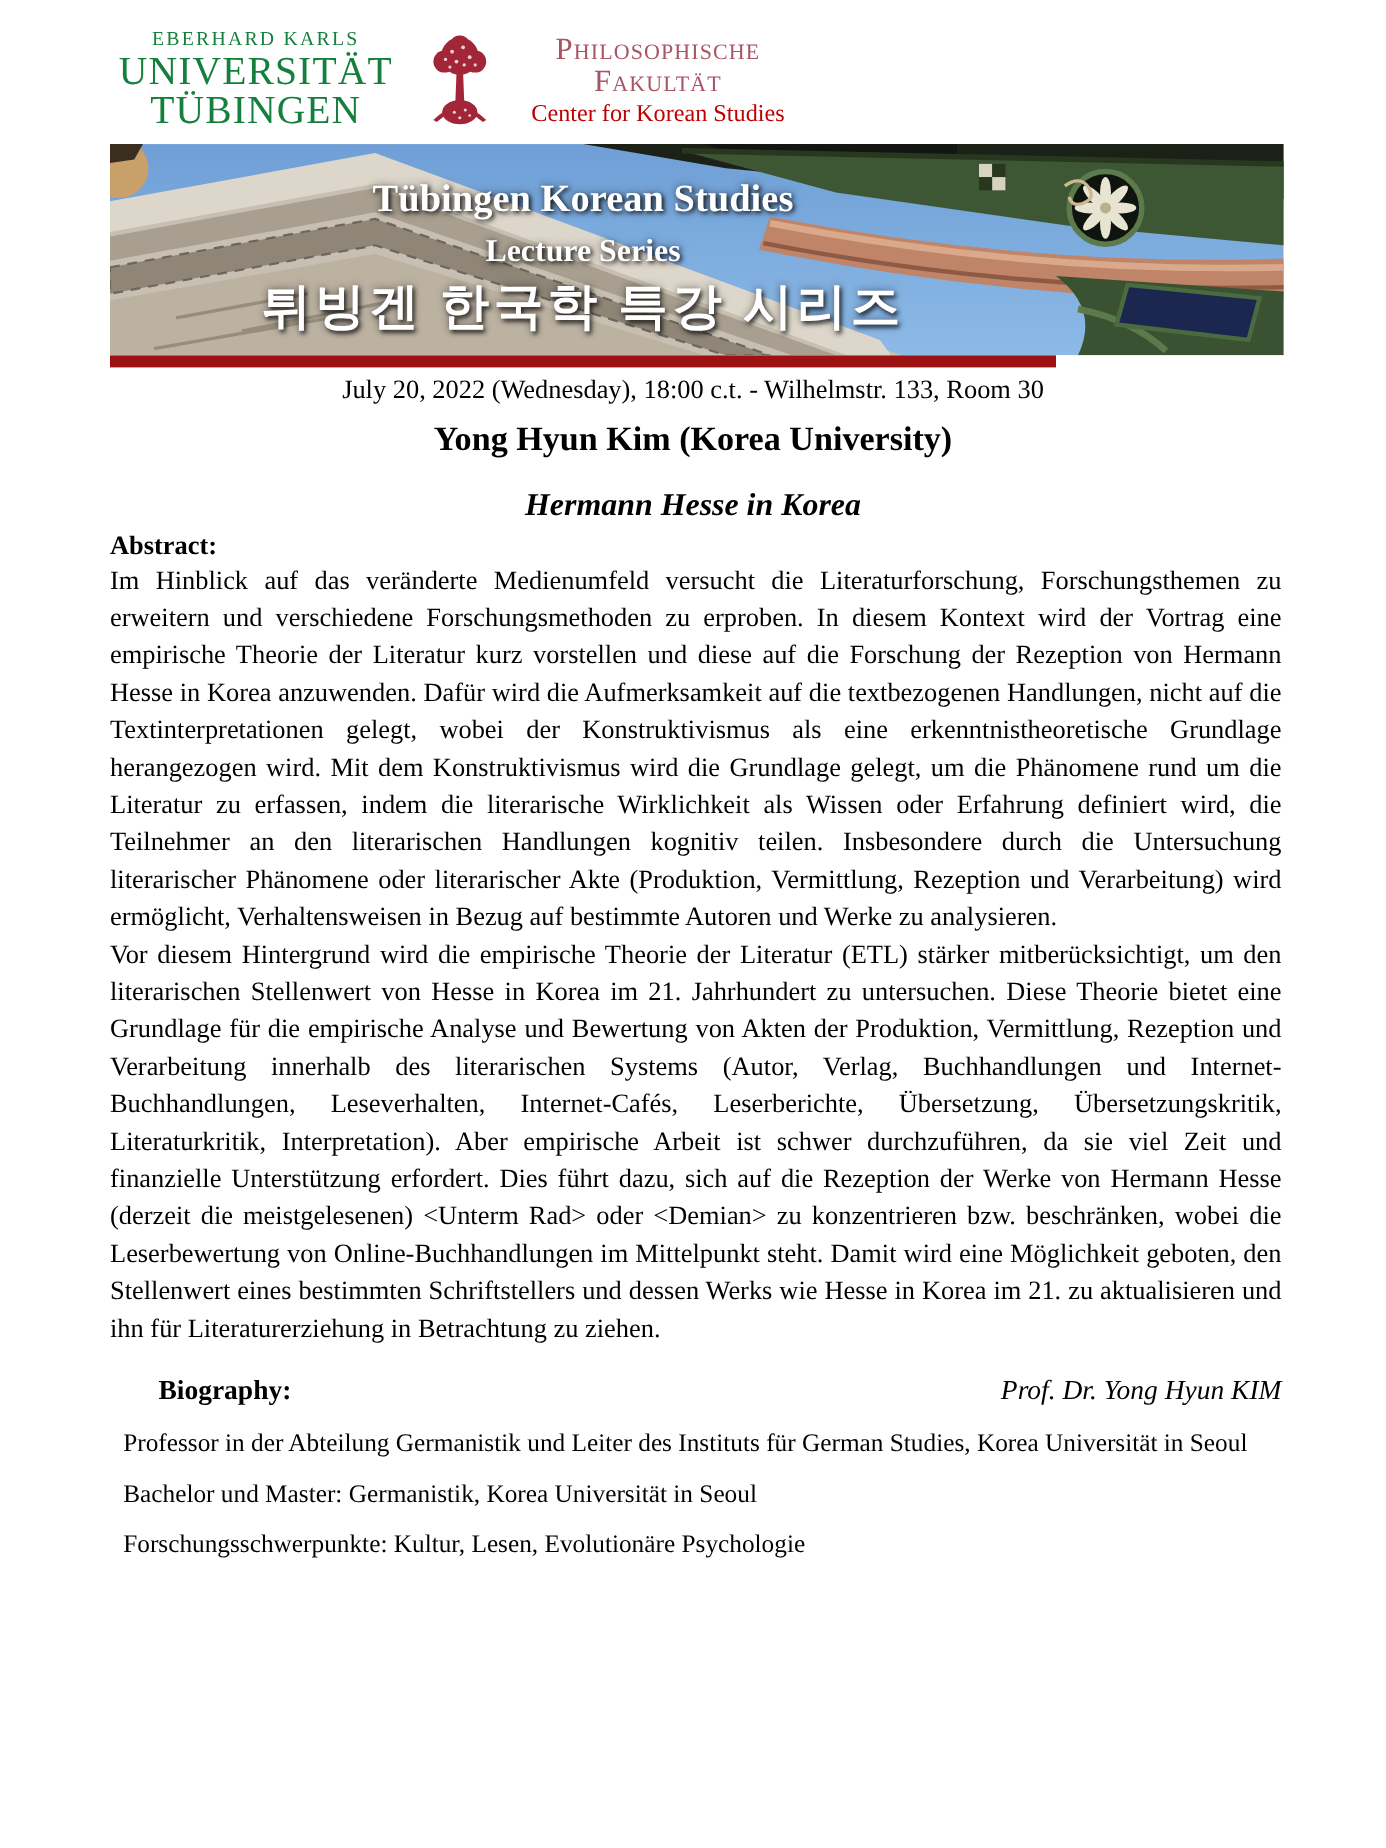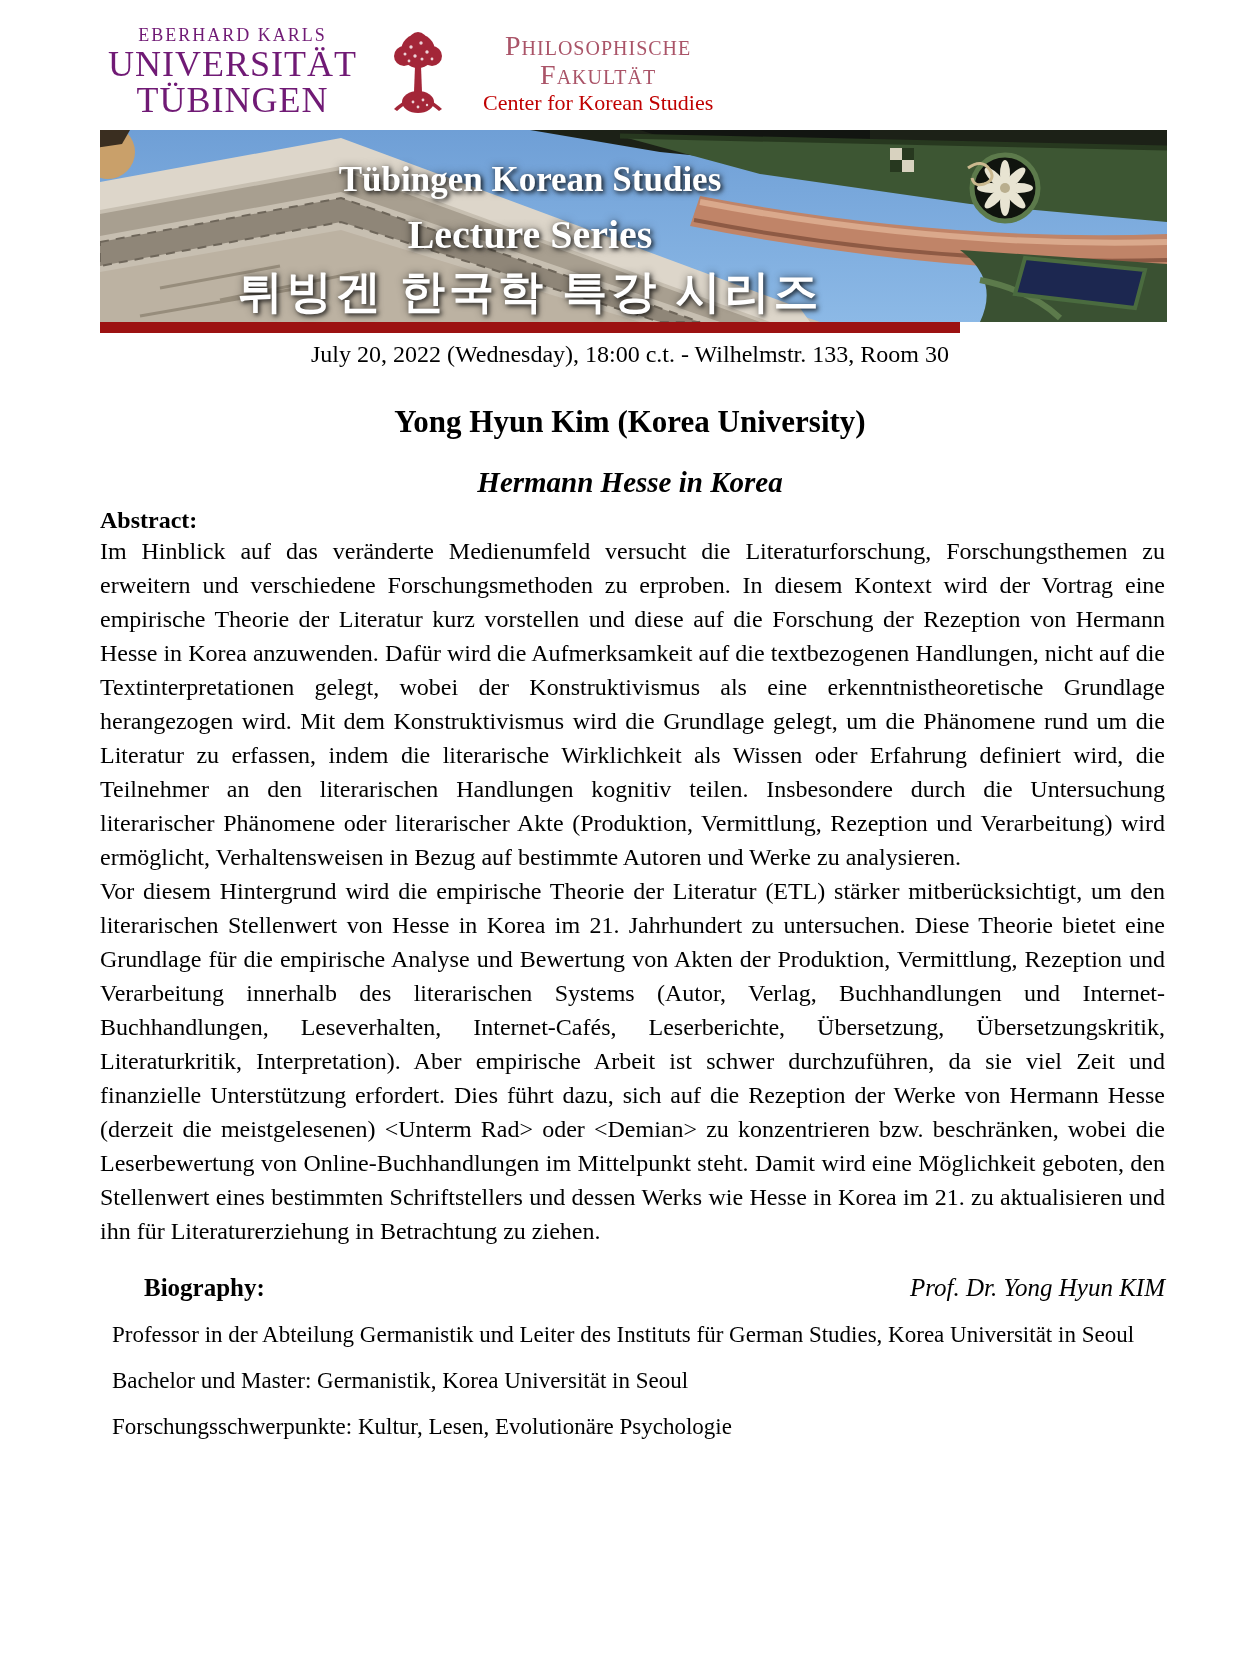--- a/index.html
+++ b/index.html
@@ -4,46 +4,46 @@
 <style>
   html,body { margin:0; padding:0; background:#ffffff; }
   .page {
     position:relative; width:1260px; height:1680px; margin:0 auto;
     background:#ffffff; overflow:hidden; color:#000;
     font-family:"Liberation Serif", serif;
   }
 
   
   .header { display:flex; align-items:flex-start; margin:26px 0 0 108px; }
-  .wordmark { text-align:center; color:#701a75; line-height:1; }
+  .wordmark { text-align:center; color:#15803d; line-height:1; }
   .wordmark .eyebrow { font-size:18px; letter-spacing:2px; margin-bottom:2px; }
   .wordmark .big { font-size:36px; letter-spacing:1px; }
   .tree-wrap { margin:6px 38px 0 34px; }
   .faculty-block { margin-top:5px; line-height:1.04; }
   .faculty-line { font-variant:small-caps; font-size:28px; color:#AA5468; letter-spacing:1px;text-align:center; }
   .center-line { font-size:22px; color:#C00000; margin-top:3px; }
 
   
   .banner { position:relative; width:860px; margin:8px 0 0 100px; }
   .banner svg.art { display:block; width:1067px; height:192px; }
   .banner-overlay {
     position:absolute; top:0; left:0; width:100%; height:192px;
     text-align:center; color:#ffffff; pointer-events:none;
   }
   .banner-line1 { margin-top:30px; font-size:35px; font-weight:bold;
     text-shadow:2px 2px 4px rgba(0,0,0,.75), 0 0 8px rgba(0,0,0,.5); }
-  .banner-line2 { margin-top:11px; font-size:40px; font-weight:bold;
+  .banner-line2 { margin-top:11px; font-size:29px; font-weight:bold;
     text-shadow:2px 2px 4px rgba(0,0,0,.75), 0 0 8px rgba(0,0,0,.5); }
   .banner-korean { margin-top:4px; font-size:45px; font-weight:bold; letter-spacing:4px;
     text-shadow:2px 2px 4px rgba(0,0,0,.7), 0 0 8px rgba(0,0,0,.45); }
   .red-bar { height:11px; background:#9C1212; }
 
   
   .dateline { text-align:center; font-size:24px; margin-top:8px; }
-  .speaker  { text-align:center; font-size:31px; font-weight:bold; margin-top:36px; }
+  .speaker  { text-align:center; font-size:31px; font-weight:bold; margin-top:12px; }
   .talk-title { text-align:center; font-size:29px; font-weight:bold; font-style:italic; margin-top:26px; }
 
   
   .abstract { margin:8px 95px 0 100px; }
   .abstract-label { font-size:24px; font-weight:bold; }
   .abstract p { margin:0; font-size:24px; line-height:34px; text-align:justify; }
 
   
   .bio { margin:26px 95px 0 112px; }
   .bio-head { display:flex; justify-content:space-between; align-items:baseline; font-size:25px; }

